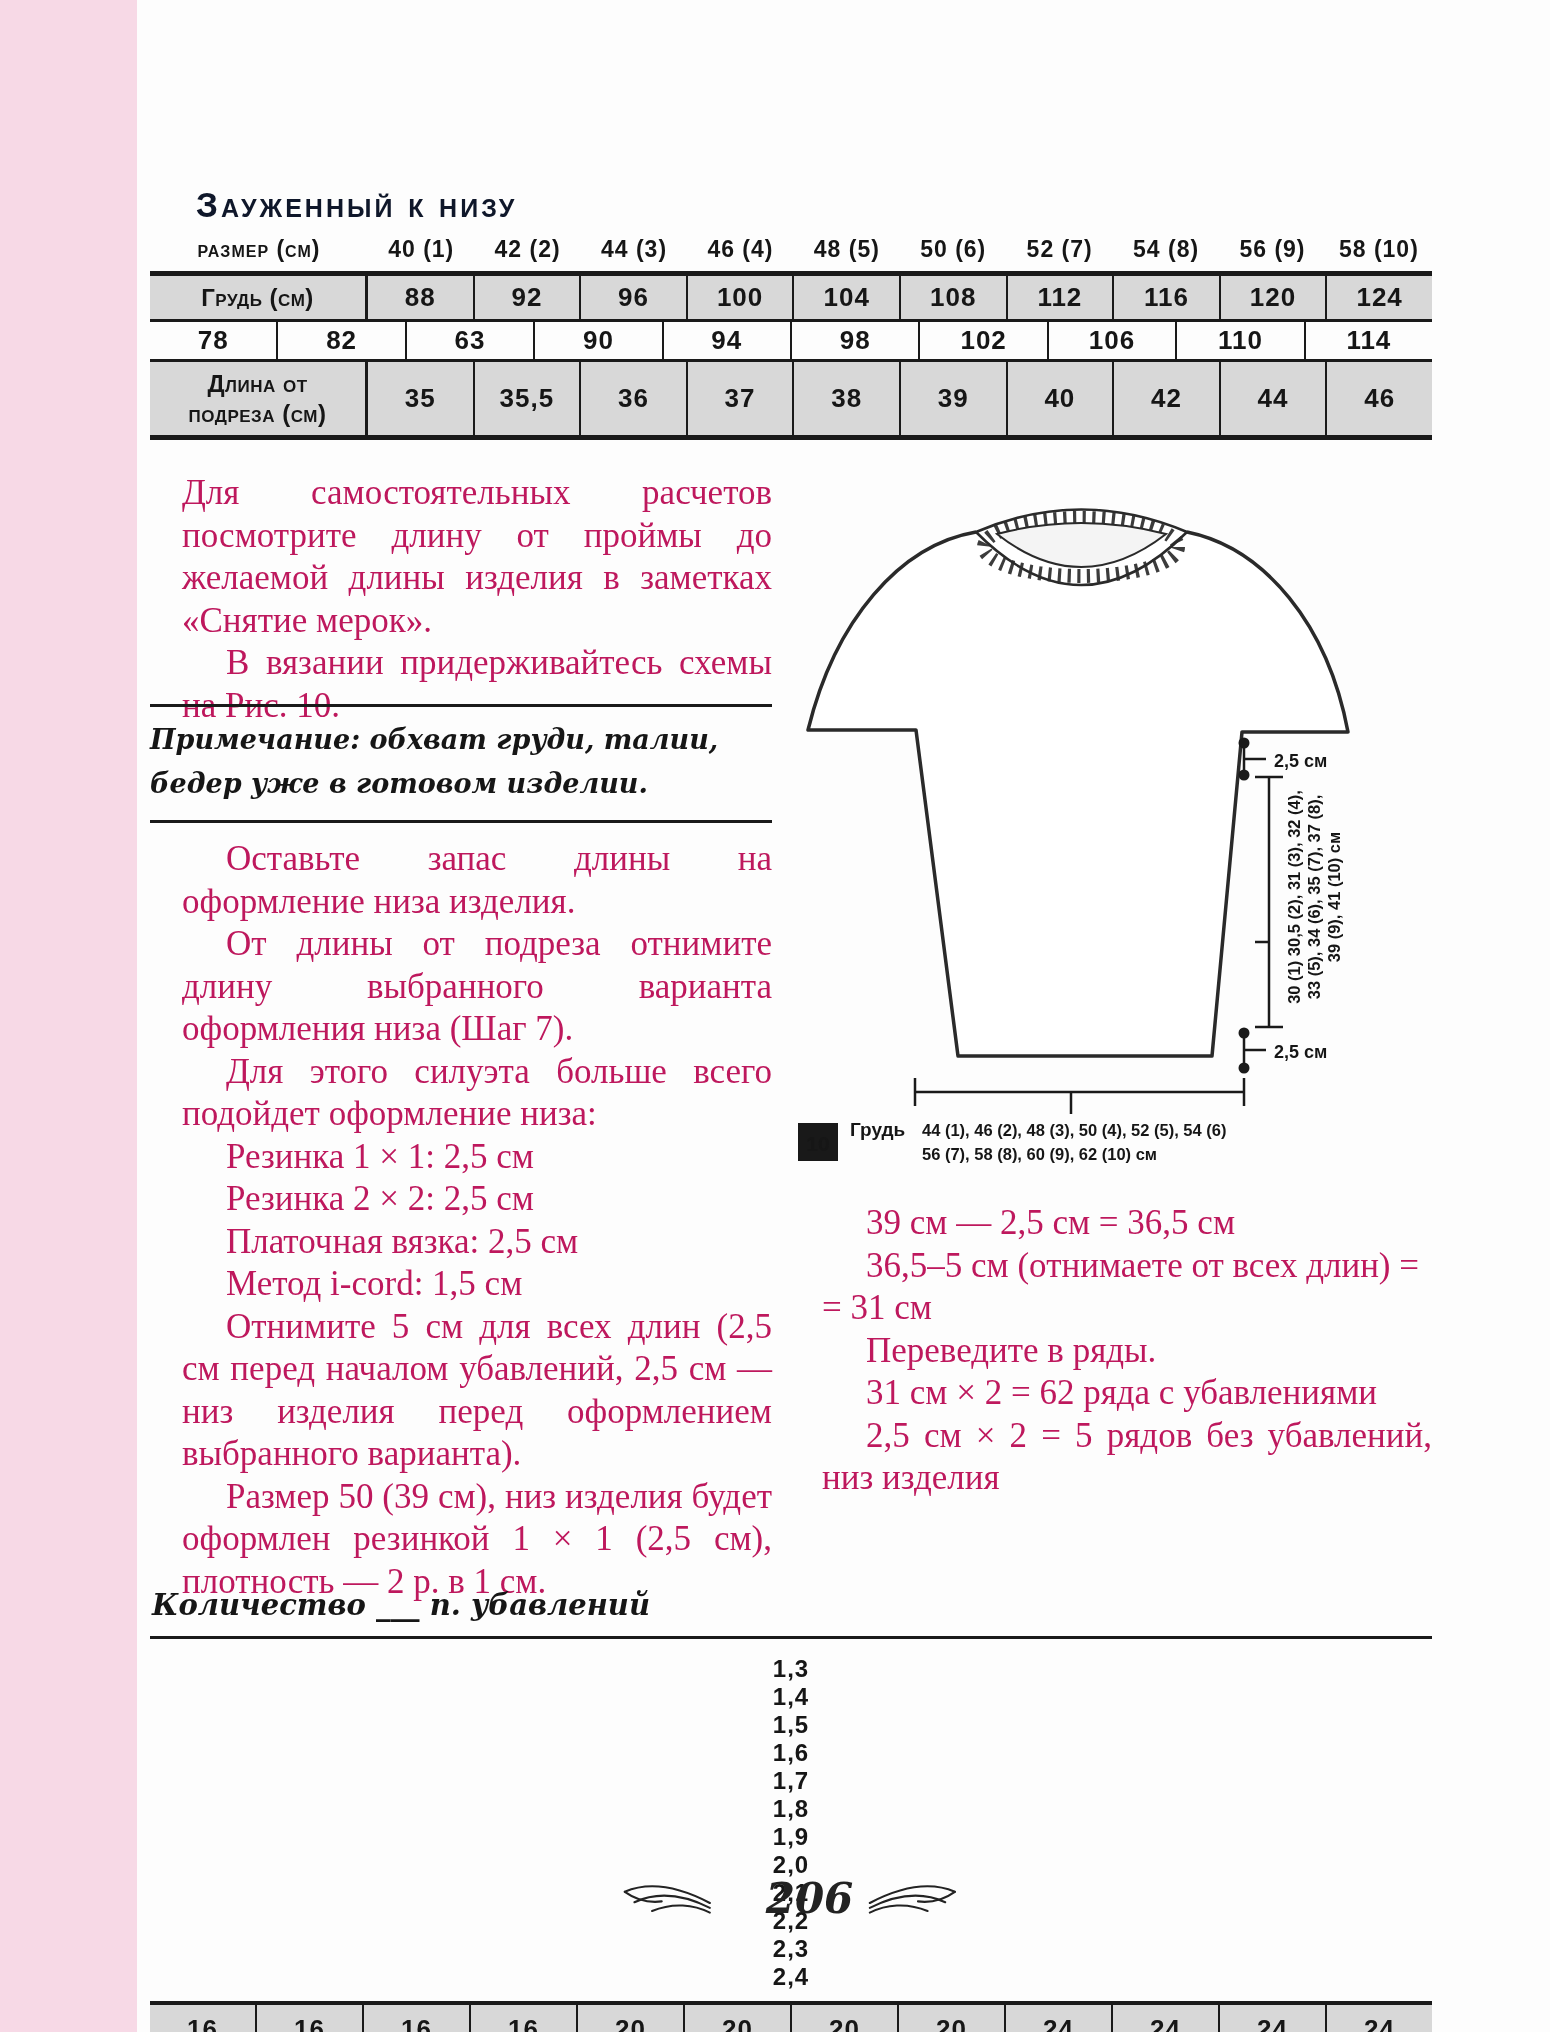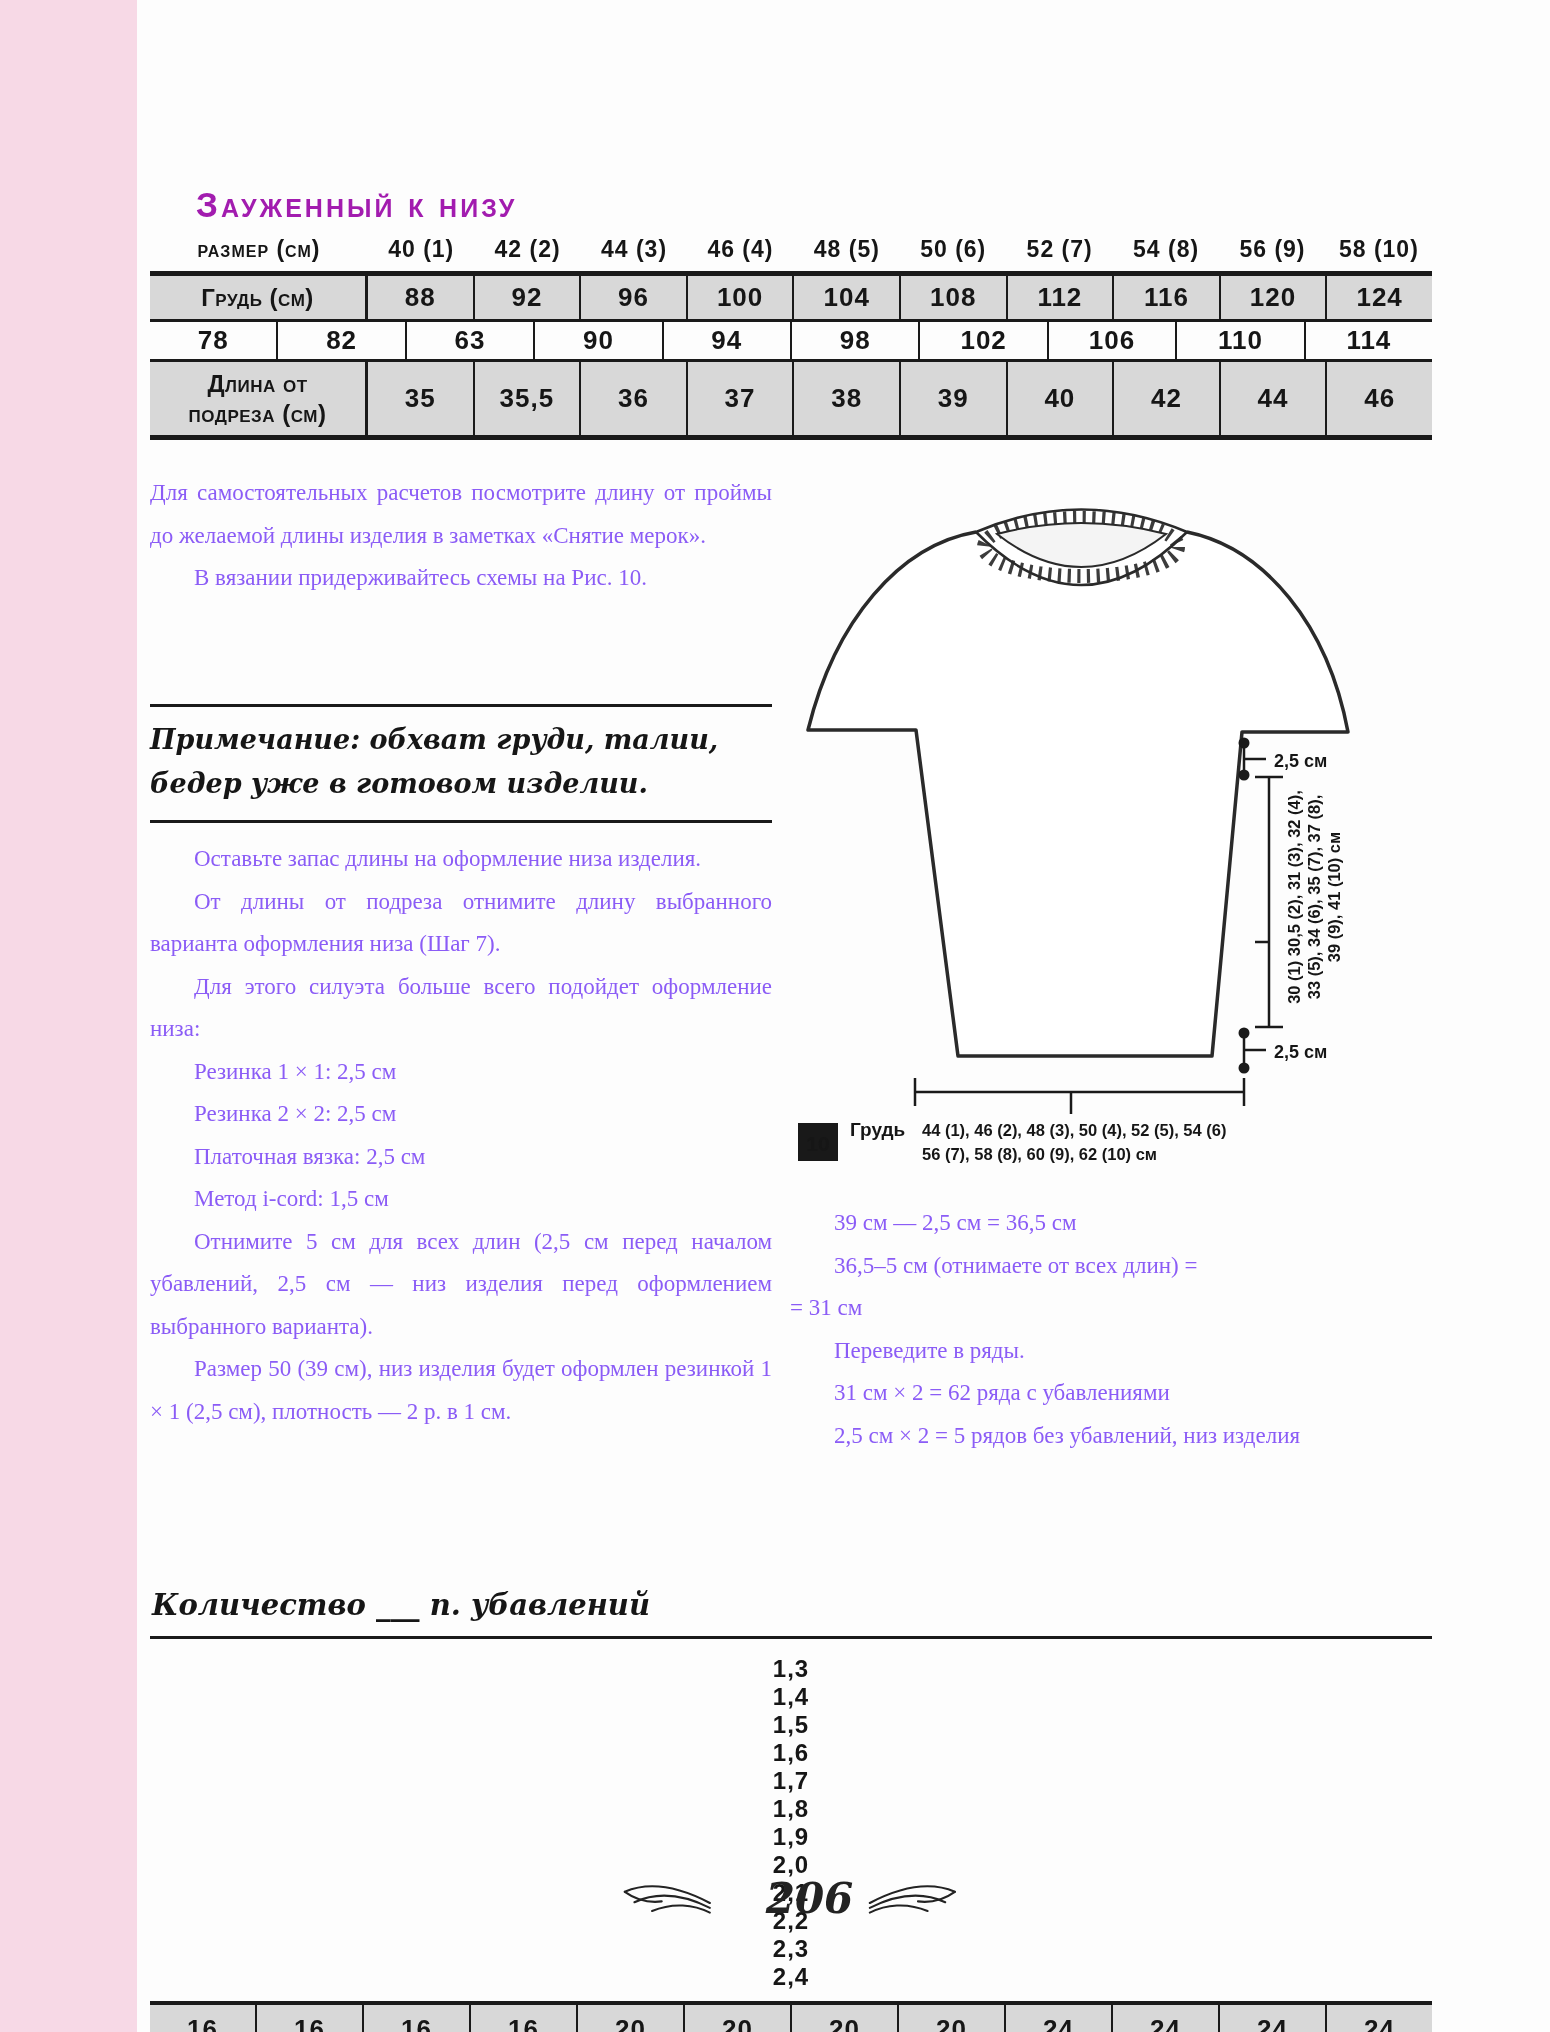--- a/index.html
+++ b/index.html
@@ -8,21 +8,21 @@
     position: relative; width: 1550px; height: 2032px;
     background: #fdfdfd; color: #161616;
     font-family: "Liberation Serif", serif; overflow: hidden;
   }
   .pink-strip { position: absolute; left: 0; top: 0; width: 137px; height: 2032px; background: #f7d9e6; }
 
   .title {
     position: absolute; left: 196px; top: 186px;
     font-family: "Liberation Sans", sans-serif; font-weight: 700;
     font-size: 35px; line-height: 38px; letter-spacing: 3px;
-    font-variant: small-caps; color: #a21caf;
+    font-variant: small-caps; color: #0f172a;
   }
 
   
   .size-table { position: absolute; left: 150px; top: 234px; width: 1282px; font-family: "Liberation Sans", sans-serif; font-weight: 700; }
   .st-header { display: flex; align-items: flex-end; padding: 2px 0 8px; font-size: 23px; letter-spacing: 1px; font-variant: small-caps; }
   .st-hcell { flex: 1; text-align: center; }
   .st-hcell:first-of-type { flex: 0 0 218px; }
   .st-body { border-top: 5px solid #1a1a1a; border-bottom: 5px solid #1a1a1a; }
   .st-row { display: flex; min-height: 40px; }
   .st-row:nth-of-type(odd) { background: #d8d8d8; }
@@ -30,21 +30,21 @@
   .st-label {
     flex: 0 0 218px; border-right: 3px solid #1a1a1a;
     display: flex; align-items: center; justify-content: center; text-align: center;
     font-size: 24px; line-height: 1.22; font-variant: small-caps; letter-spacing: .5px; padding: 7px 20px;
   }
   .st-values { flex: 1; display: flex; }
   .st-cell { flex: 1; display: flex; align-items: center; justify-content: center; font-size: 26px; letter-spacing: 1px; }
   .st-cell + .st-cell { border-left: 2px solid #1a1a1a; }
 
   
-  .para { font-size: 23px; line-height: 42.5px; text-align: justify; text-indent: 44px; color: #8b5cf6; }
+  .para { font-size: 35px; line-height: 42.5px; text-align: justify; text-indent: 44px; color: #be185d; margin-left: 32px; }
   .intro { position: absolute; left: 150px; top: 472px; width: 622px; }
   .intro p:first-of-type { text-indent: 0; }
   .note-block {
     position: absolute; left: 150px; top: 704px; width: 622px;
     border-top: 3px solid #1a1a1a; border-bottom: 3px solid #1a1a1a;
     padding: 11px 0 14px;
   }
   .note-text { font-family: "DejaVu Serif", serif; font-style: italic; font-weight: 700; font-size: 27px; line-height: 44px; }
   .left-body { position: absolute; left: 150px; top: 838px; width: 622px; }
   .calc { position: absolute; left: 790px; top: 1202px; width: 642px; }

